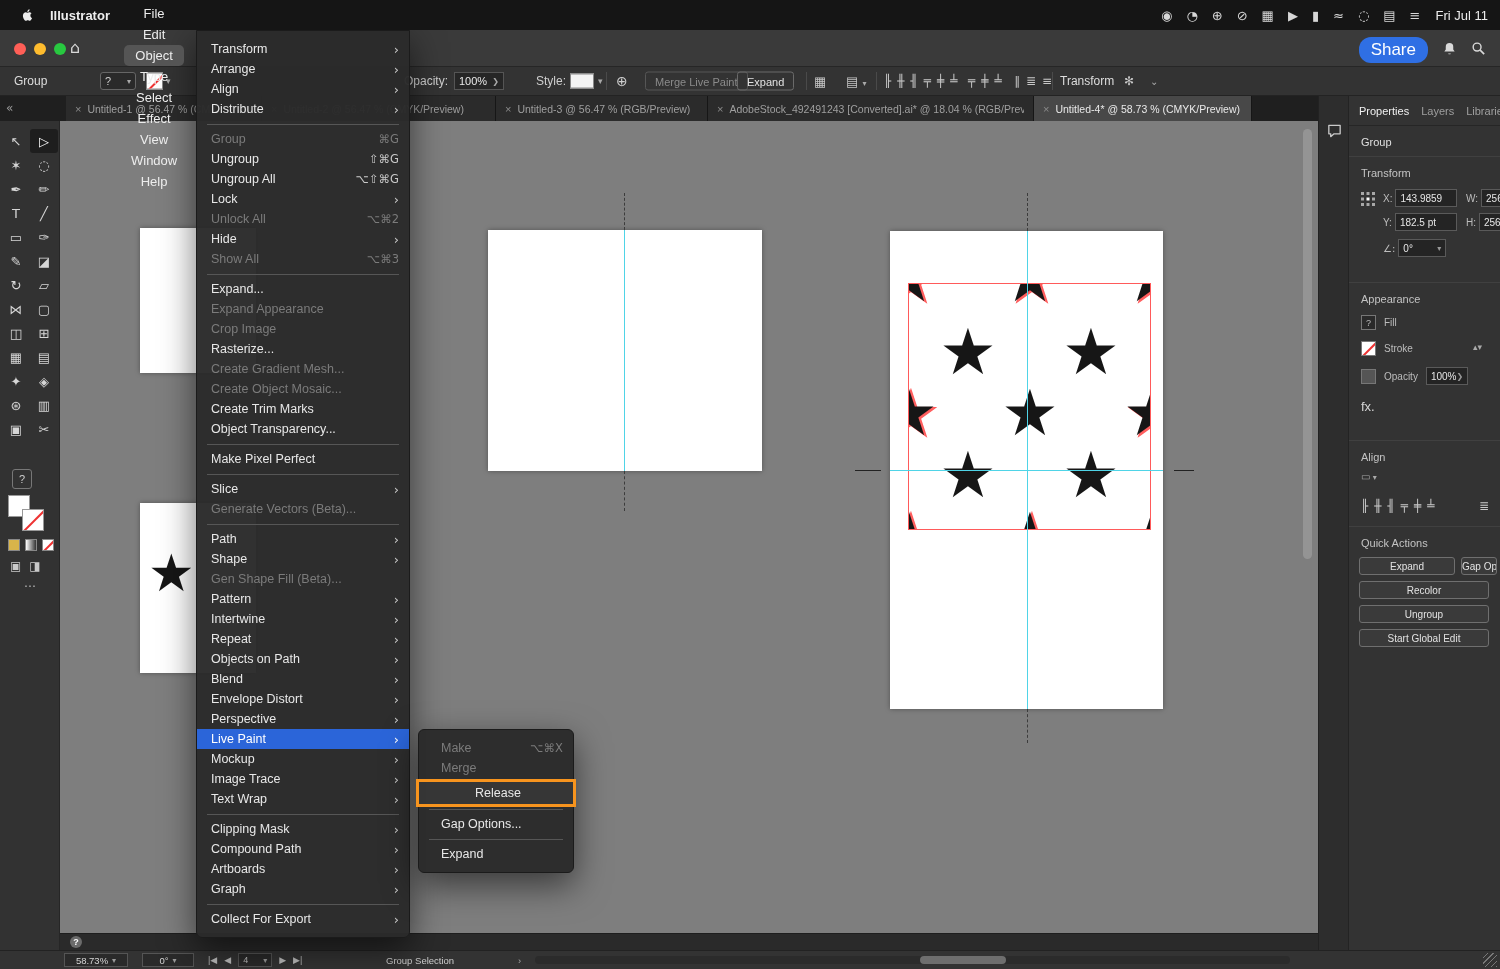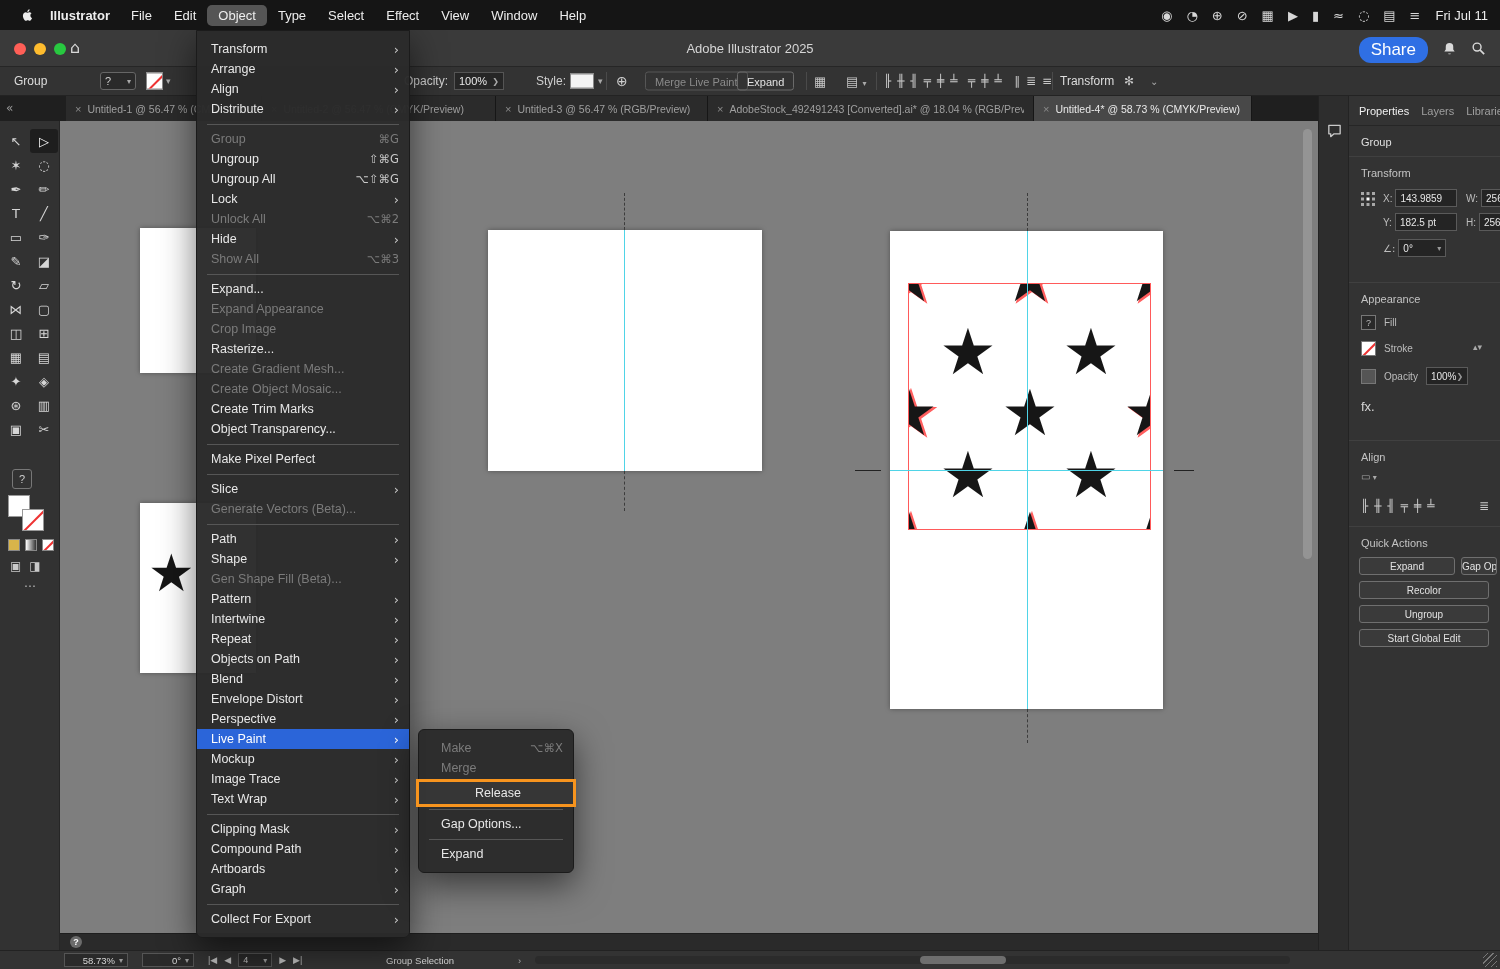--- a/index.html
+++ b/index.html
@@ -6,21 +6,21 @@
   html,body { width:1500px; height:969px; overflow:hidden; background:#7e7e7e;
     font-family:"Liberation Sans", sans-serif; -webkit-font-smoothing:antialiased; }
   .abs { position:absolute; }
   .icon-font { font-family:"DejaVu Sans", sans-serif; }
 
   
   .menubar { position:absolute; top:0; left:0; width:1500px; height:30px; background:#151515;
     display:flex; align-items:center; color:#ededed; font-size:13px; z-index:70; padding:0 12px; }
   .apple { display:flex; align-items:center; margin:0 6px 0 8px; }
   .mb-app { font-weight:bold; padding:0 10px; }
-  .mb-items { display:flex; height:24px; align-items:center; }
+  .mb-items { display:flex; height:24px; align-items:center;flex-direction:column; }
   .mb-item { padding:3px 11px; border-radius:5px; white-space:nowrap; }
   .mb-item.active { background:#555; }
   .mb-right { margin-left:auto; display:flex; align-items:center; gap:15px; }
   .mb-status { display:flex; align-items:center; gap:14px; font-size:13px; color:#e8e8e8;
     font-family:"DejaVu Sans", sans-serif; }
   .status-icon { opacity:.92; }
   .mb-date { white-space:nowrap; }
 
   
   .titlebar { position:absolute; top:30px; left:0; width:1500px; height:37px; background:#3a3a3a;
@@ -166,21 +166,21 @@
     color:#e3e3e3; font-size:10px; font-weight:bold; z-index:4; }
   .q-icon { width:12px; height:12px; border-radius:50%; background:#6b6b6b; color:#fff; font-size:9px;
     display:flex; align-items:center; justify-content:center; font-weight:bold; }
   .sb-sep { color:#8a8a8a; font-weight:normal; padding:0 4px; }
 
   
   .bottombar { position:absolute; left:0; top:950px; width:1500px; height:19px; background:#333;
     border-top:1px solid #222; z-index:6; color:#d5d5d5; font-size:9.5px; }
   .bottombar > * { position:absolute; top:50%; transform:translateY(-50%); white-space:nowrap; }
   .bb-box { height:14px; background:#2a2a2a; border:1px solid #555; display:flex; align-items:center;
-    justify-content:flex-end; padding:0 4px; gap:4px; }
+    justify-content:center; padding:0 4px; gap:4px; }
   .bb-zoom{left:64px; width:64px;} .bb-rot{left:142px; width:52px;}
   .bb-nav{left:208px; display:flex; align-items:center; gap:7px; color:#bdbdbd; font-size:9px;}
   .bb-abnum{width:34px; height:14px; background:#2a2a2a; border:1px solid #555; display:flex;
     align-items:center; justify-content:space-between; padding:0 4px;}
   .bb-tool{left:386px; color:#cfcfcf;}
   .bb-arrow{left:518px; color:#aaa;}
   .hscroll-track{left:535px; width:755px; height:8px; background:#2b2b2b; border-radius:4px;}
   .hscroll-thumb{left:920px; width:86px; height:8px; background:#6e6e6e; border-radius:4px;}
   .grip{right:3px; width:14px; height:14px;
     background:repeating-linear-gradient(135deg,transparent 0 3px,#787878 3px 4px);}
@@ -241,21 +241,20 @@
   </div>
 </div>
 
 <div class="titlebar">
   <div class="traffic">
     <span class="tl red"></span>
     <span class="tl yellow"></span>
     <span class="tl green"></span>
   </div>
   <span class="home icon-font">⌂</span>
-  <div class="tb-title">Adobe Illustrator 2025</div>
   <div class="tb-right">
     <span class="share-btn">Share</span>
     <span>
       <svg viewBox="0 0 16 16" width="15" height="15">
           <path d="M8 2a4 4 0 0 1 4 4v3l1.5 2.2H2.5L4 9V6a4 4 0 0 1 4-4zm-1.5 11.2a1.6 1.6 0 0 0 3 0z" fill="#d9d9d9"></path>
         </svg>
     </span>
     <span>
       <svg viewBox="0 0 16 16" width="15" height="15">
           <circle cx="6.5" cy="6.5" r="4.2" fill="none" stroke="#d9d9d9" stroke-width="1.5"></circle>

